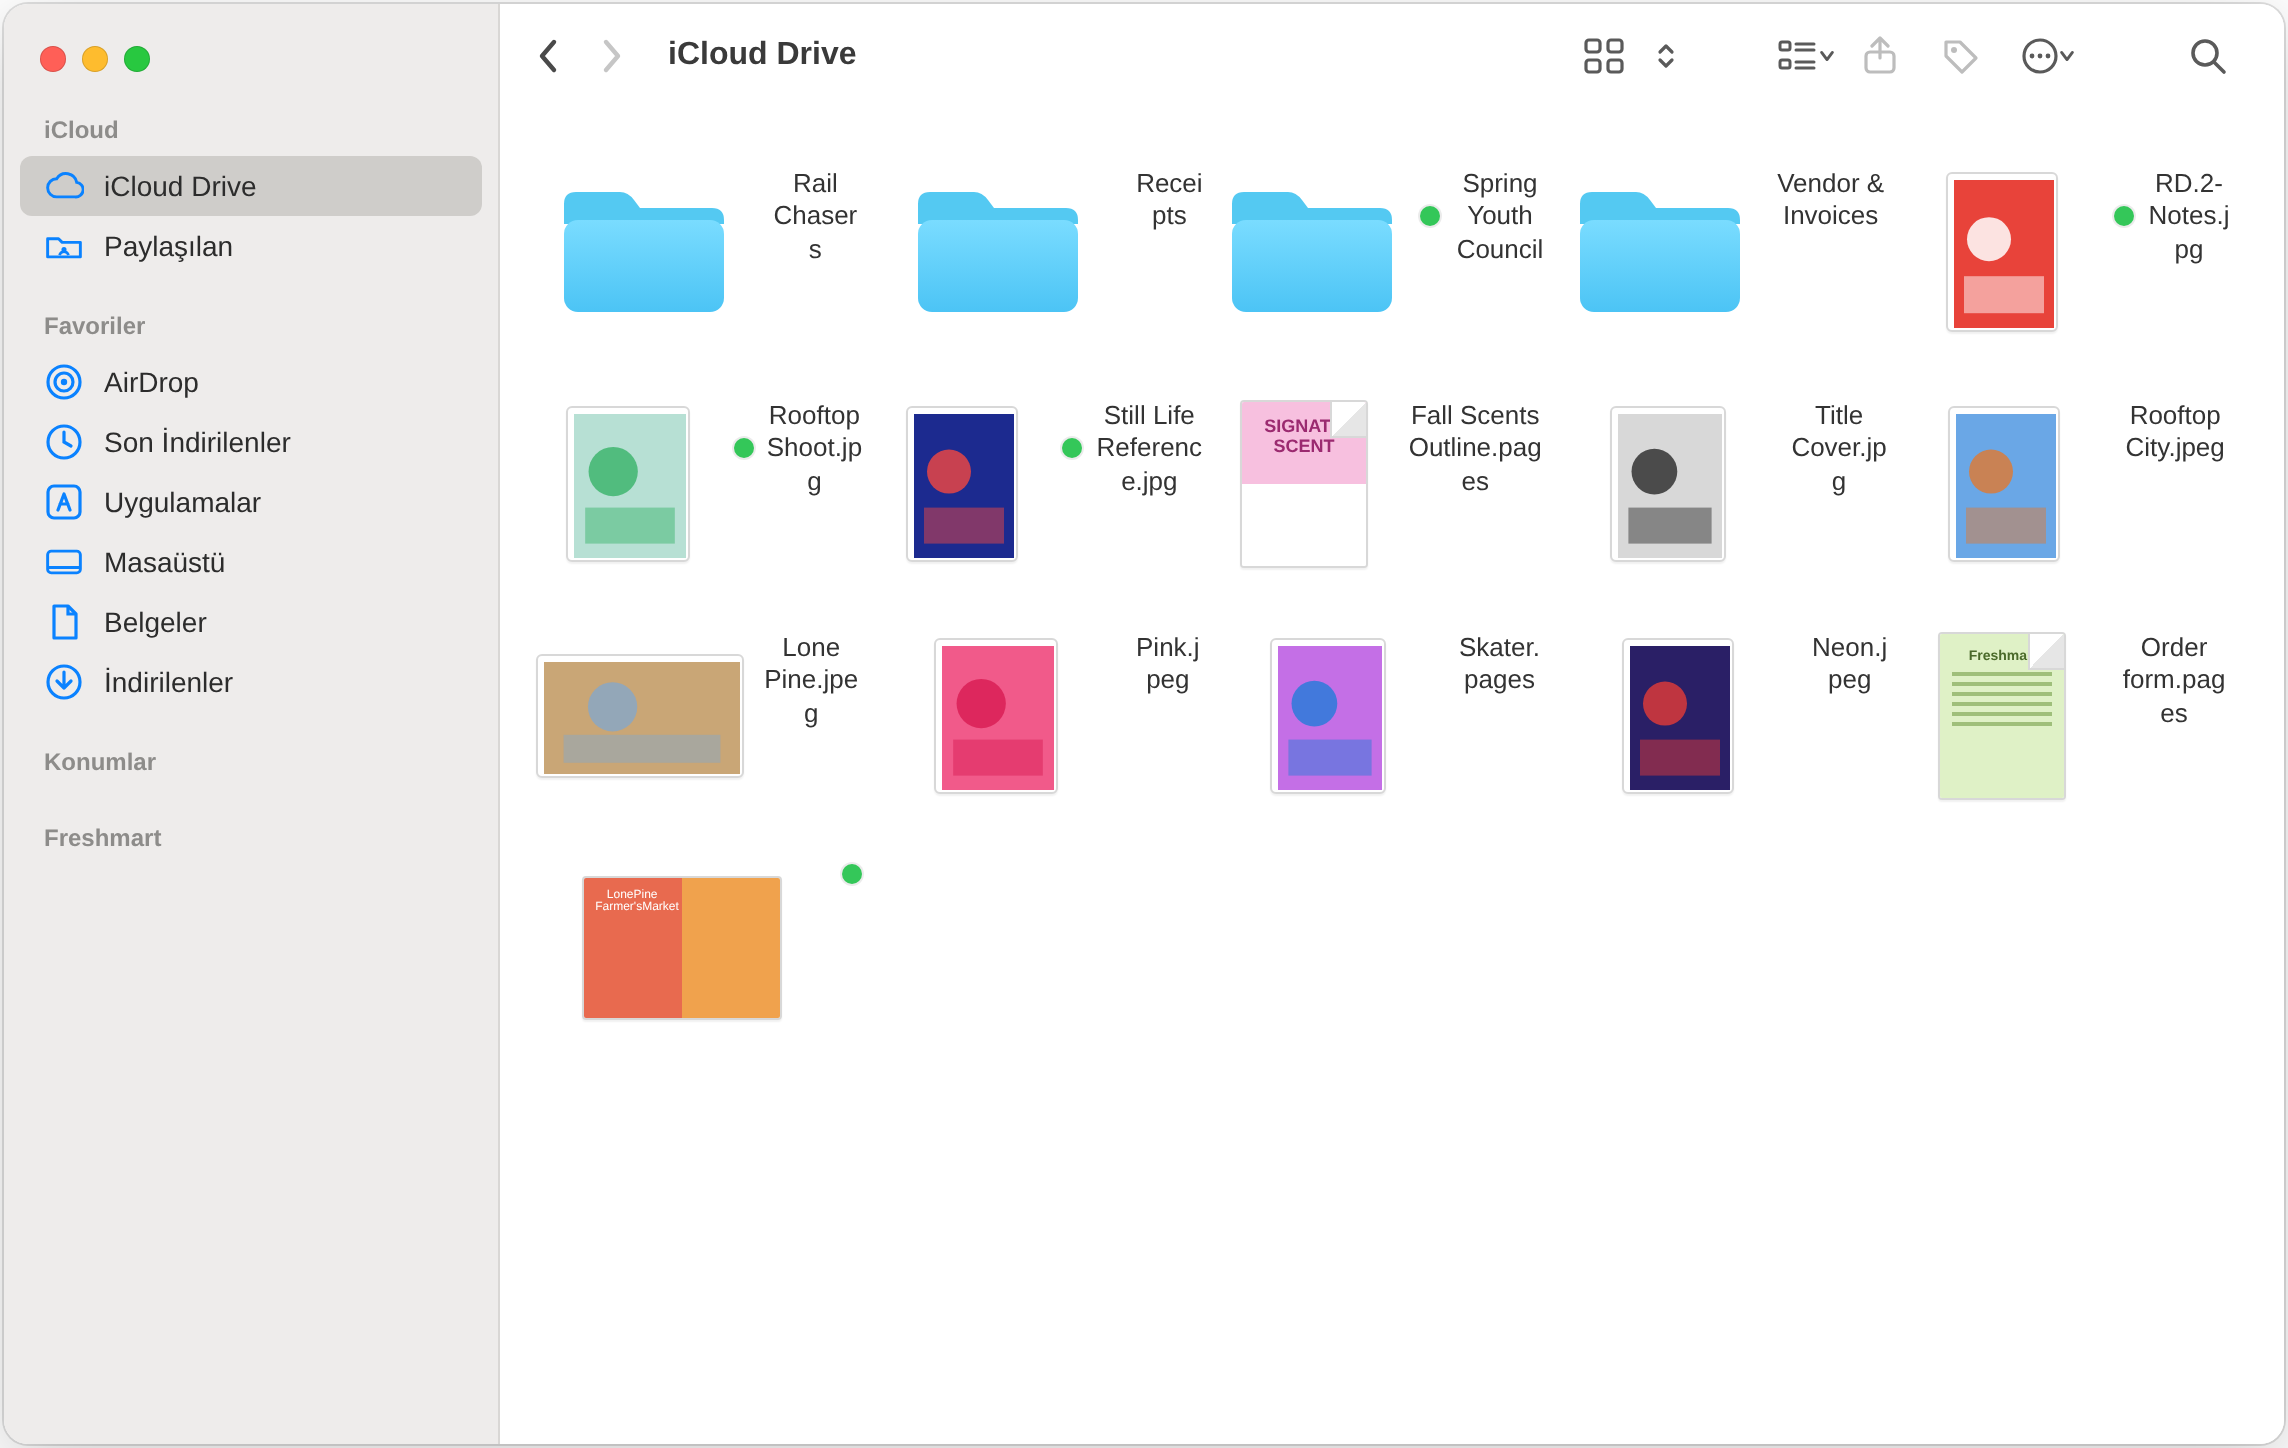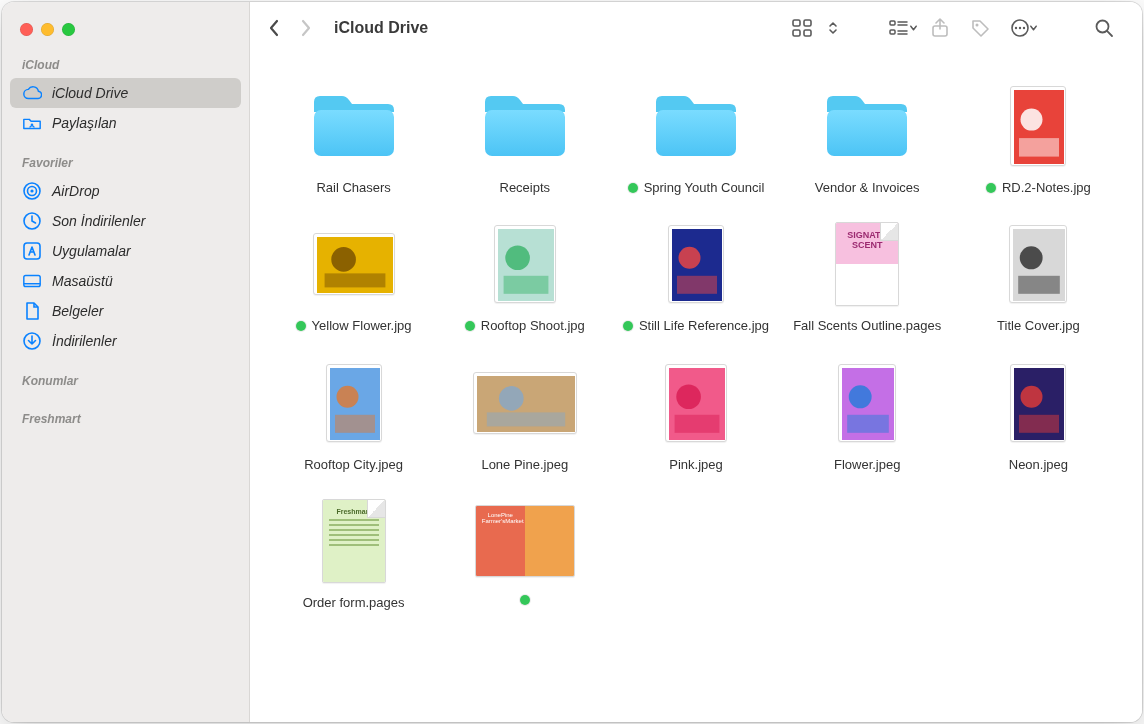--- a/index.html
+++ b/index.html
@@ -21,21 +21,20 @@
     background: #fff;
   }
   
   .sidebar {
     width: 248px;
     background: #eeeceb;
     border-right: 1px solid #d9d7d5;
     padding-top: 0;
     display: flex;
     flex-direction: column;
-    font-style: italic;
   }
   .traffic-lights {
     display: flex;
     gap: 8px;
     padding: 16px 0 14px 18px;
     height: 52px;
     align-items: center;
   }
   .traffic-light {
     width: 13px; height: 13px; border-radius: 50%;
@@ -118,22 +117,22 @@
     overflow: auto;
     padding: 24px 18px 20px 18px;
   }
   .grid {
     display: grid;
     grid-template-columns: repeat(5, 1fr);
     gap: 20px 0;
   }
   .cell {
     display: flex;
-    flex-direction: column;
-    align-items: center;
+    flex-direction: row;
+    align-items: flex-start;
     text-align: center;
   }
   .thumb-wrap {
     width: 100%;
     height: 96px;
     display:flex; align-items:center; justify-content:center;
   }
   .label-row {
     display: flex;
     align-items: center;
@@ -458,35 +457,20 @@
     </svg>
   </div>
             </div>
             <div class="label-row">
               <span class="tag-dot"></span>
               <span class="item-label">RD.2-Notes.jpg</span>
             </div>
           </div>
           <div class="cell">
             <div class="thumb-wrap">
-              <div class="img-thumb" style="width:82px;height:62px">
-    <svg class="img-inner" width="76" height="56" viewBox="0 0 76 56">
-      <rect width="76" height="56" fill="#e6b200"></rect>
-      <circle cx="26.599999999999998" cy="22.400000000000002" r="12.32" fill="#7a5200" opacity="0.85"></circle>
-      <rect x="7.6000000000000005" y="36.4" width="60.800000000000004" height="14" fill="#7a5200" opacity="0.5"></rect>
-    </svg>
-  </div>
-            </div>
-            <div class="label-row">
-              <span class="tag-dot"></span>
-              <span class="item-label">Yellow Flower.jpg</span>
-            </div>
-          </div>
-          <div class="cell">
-            <div class="thumb-wrap">
               <div class="img-thumb" style="width:62px;height:78px">
     <svg class="img-inner" width="56" height="72" viewBox="0 0 56 72">
       <rect width="56" height="72" fill="#b7e0d4"></rect>
       <circle cx="19.599999999999998" cy="28.8" r="12.32" fill="#3fb56f" opacity="0.85"></circle>
       <rect x="5.6000000000000005" y="46.800000000000004" width="44.800000000000004" height="18" fill="#3fb56f" opacity="0.5"></rect>
     </svg>
   </div>
             </div>
             <div class="label-row">
               <span class="tag-dot"></span>
@@ -582,21 +566,21 @@
             <div class="thumb-wrap">
               <div class="img-thumb" style="width:58px;height:78px">
     <svg class="img-inner" width="52" height="72" viewBox="0 0 52 72">
       <rect width="52" height="72" fill="#c46fe6"></rect>
       <circle cx="18.2" cy="28.8" r="11.44" fill="#2b7bd9" opacity="0.85"></circle>
       <rect x="5.2" y="46.800000000000004" width="41.6" height="18" fill="#2b7bd9" opacity="0.5"></rect>
     </svg>
   </div>
             </div>
             <div class="label-row">
-              <span class="item-label">Flower.jpeg</span>
+              <span class="item-label">Skater.pages</span>
             </div>
           </div>
           <div class="cell">
             <div class="thumb-wrap">
               <div class="img-thumb" style="width:56px;height:78px">
     <svg class="img-inner" width="50" height="72" viewBox="0 0 50 72">
       <rect width="50" height="72" fill="#2a1f66"></rect>
       <circle cx="17.5" cy="28.8" r="11" fill="#d93a3a" opacity="0.85"></circle>
       <rect x="5" y="46.800000000000004" width="40" height="18" fill="#d93a3a" opacity="0.5"></rect>
     </svg>

